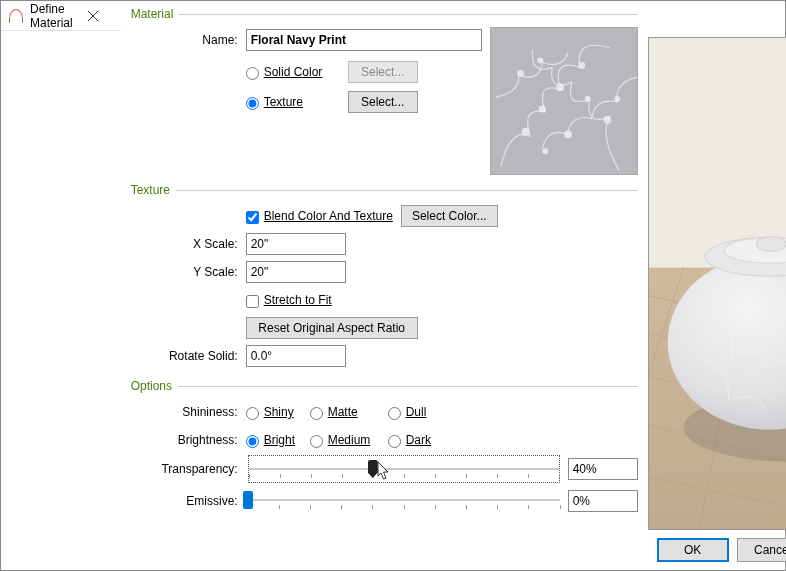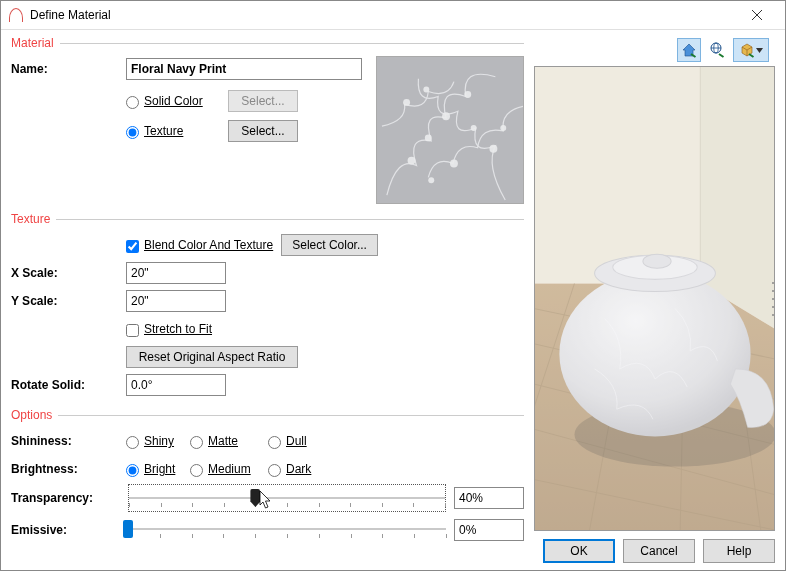--- a/index.html
+++ b/index.html
@@ -1,28 +1,28 @@
 <!DOCTYPE html>
 <html><head>
 <meta charset="utf-8">
 <style>
   * { box-sizing: border-box; margin: 0; padding: 0; font-family: "Segoe UI", Tahoma, sans-serif; font-size: 12px; }
   body { background: #f0f0f0; width: 786px; height: 571px; overflow: hidden; }
-  .window { background: #ffffff; width: 786px; height: 571px; border: 1px solid #888; display: flex; flex-direction: column; }
+  .window { background: #ffffff; width: 786px; height: 571px; border: 1px solid #888; display: flex; flex-direction: row; }
   .titlebar { height: 30px; display: flex; align-items: center; padding: 0 8px; border-bottom: 1px solid #e0e0e0; }
   .title-icon { width: 14px; height: 14px; margin-right: 7px; border: 1.5px solid #d9534f; border-bottom: none; border-radius: 14px 14px 0 0 / 20px 20px 0 0; }
   .title-text { flex: 1; }
   .close-btn { width: 40px; height: 28px; display: flex; align-items: center; justify-content: center; font-size: 16px; font-family: Arial; cursor: default; }
   .body { flex: 1; display: flex; padding: 6px 10px 8px 10px; gap: 10px; }
   .left-col { flex: 1; display: flex; flex-direction: column; }
   .right-col { width: 241px; display: flex; flex-direction: column; }
   fieldset { border: none; border-top: 1px solid #ccc; padding: 6px 0 4px 0; margin-bottom: 4px; }
-  fieldset > legend { padding-right: 6px; font-size: 12px; color: #ef4444; }
+  fieldset > legend { padding-right: 6px; font-size: 12px; color: #4d7c0f; }
   .row { display: flex; align-items: center; min-height: 26px; margin-bottom: 2px; }
-  .lbl { width: 115px; padding-right: 8px; font-weight: bold; }
+  .lbl { width: 115px; text-align: right; padding-right: 8px; }
   input[type=text] { height: 22px; border: 1px solid #888; padding: 2px 4px; font-size: 12px; background: #fff; }
   .btn { height: 22px; border: 1px solid #999; background: #e1e1e1; padding: 0 10px; font-size: 12px; cursor: default; display: inline-flex; align-items: center; justify-content: center; min-width: 70px; }
   .btn:disabled, .btn.disabled { color: #888; border-color: #bbb; background: #e7e7e7; }
   .btn-ok { background: #e1e1e1; border: 2px solid #0078d7; height: 24px; min-width: 75px; }
   .radio, .check { margin-right: 5px; position: relative; top: 1px; }
   .radio-lbl, .check-lbl { margin-right: 16px; text-decoration: underline; }
   .swatch { width: 148px; height: 148px; border: 1px solid #aaa; background: #b7b8bc; position: relative; overflow: hidden; }
   .swatch svg { width: 100%; height: 100%; }
   .top-row { display: flex; align-items: flex-start; }
   .material-fields { flex: 1; }

